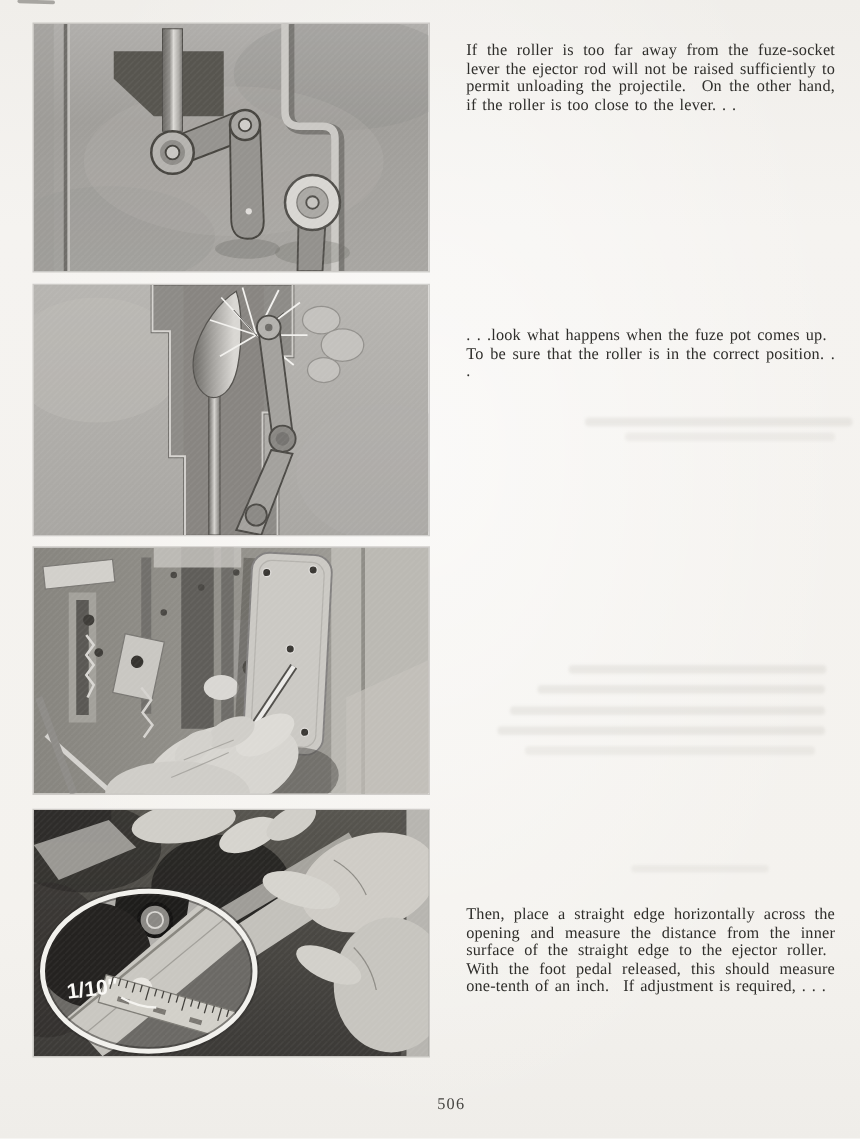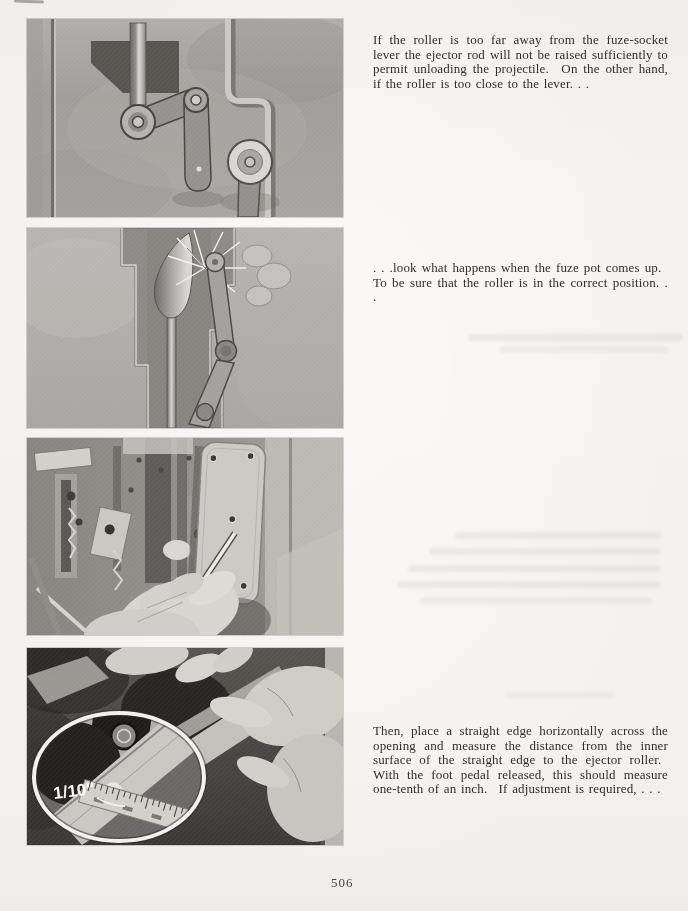--- a/index.html
+++ b/index.html
@@ -27,21 +27,21 @@
     font-size:13px;line-height:14.6px;color:#2f2e2b;
     text-align:justify;text-align-last:left;
     letter-spacing:.15px;word-spacing:1.2px;
   }
   .cap1{top:33px;}
   .cap2{top:261px;}
   .cap3{top:486px;}
   .cap4{top:724px;}
   .pagenum{
     position:absolute;top:875px;left:331px;width:60px;
-    font-size:13px;color:#454440;letter-spacing:1px;
+    text-align:center;font-size:13px;color:#454440;letter-spacing:1px;
   }
   .artifact{
     position:absolute;left:14px;top:0;width:30px;height:3px;
     background:#6b6965;opacity:.55;transform:rotate(2deg);border-radius:2px;
   }
   .bleed{
     position:absolute;height:7px;border-radius:3px;
     background:#9a968c;opacity:.14;filter:blur(1.4px);
   }
   .bl1{left:468px;top:334px;width:214px;}

